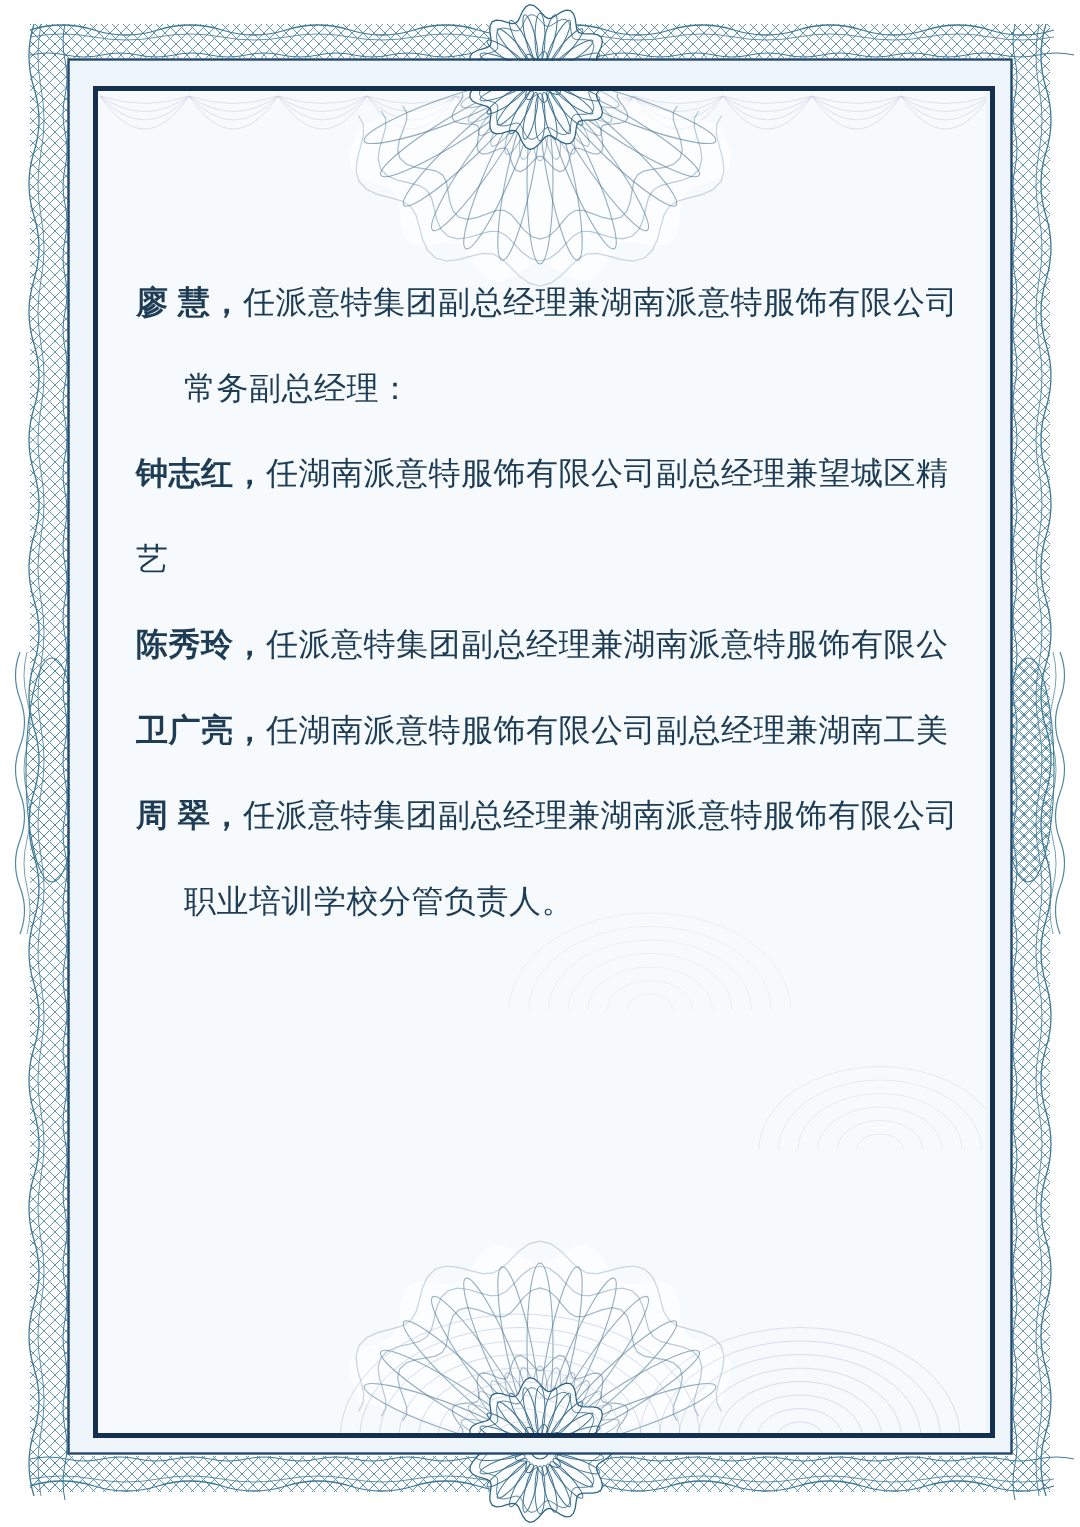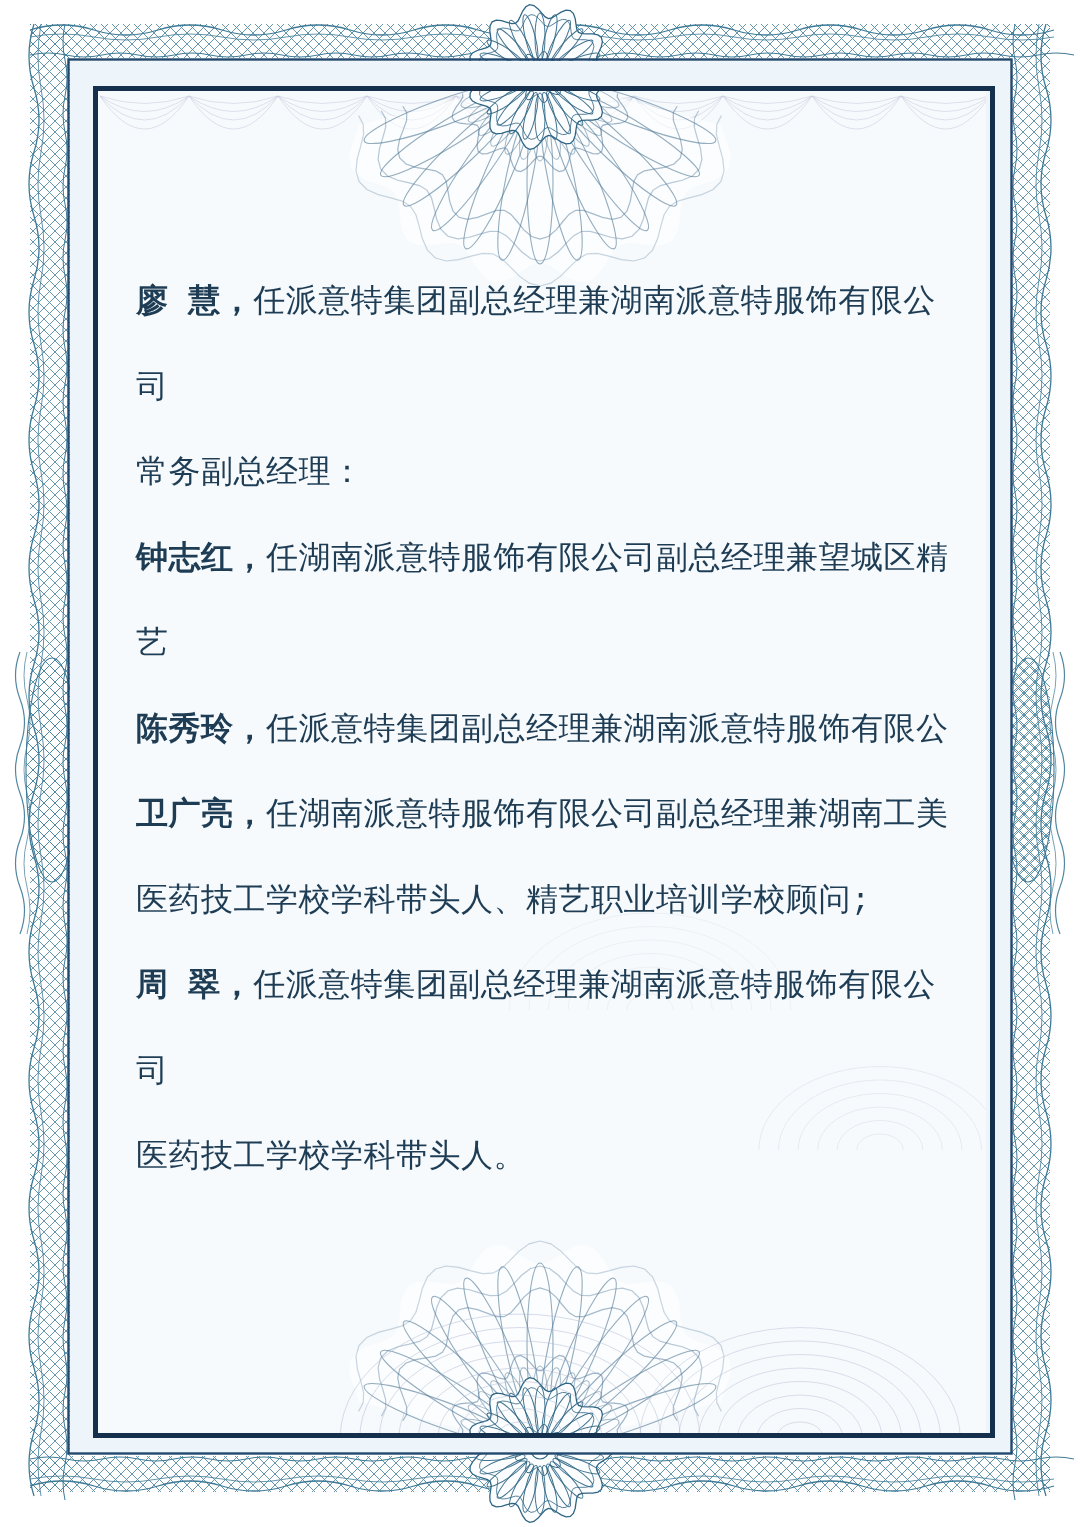--- a/index.html
+++ b/index.html
@@ -3,35 +3,35 @@
 <meta charset="utf-8">
 <style>
   html,body{margin:0;padding:0;background:#ffffff;}
   .cert{
     position:relative;
     width:1080px;height:1527px;
     margin:0 auto;
     background:#fde047;
     outline:1px solid #ededed;
     overflow:hidden;
-    font-family:Liberation Mono, monospace;
+    font-family:Liberation Sans, sans-serif;
   }
   #deco{position:absolute;left:0;top:0;z-index:1;}
   .textblock{
     position:absolute;left:100px;top:92px;z-index:2;
     width:888px;box-sizing:border-box;
     padding:168px 26px 0 36px;
     font-size:32px;line-height:85.5px;
     letter-spacing:0.5px;
     color:#1e3d55;
     font-weight:500;
   }
   .textblock p{margin:0;padding:0;}
   .nm{font-weight:800;}
-  .l2{display:block;}
+  .l2{display:block;margin-left:48px;}
 </style>
 </head>
 <body>
 
 <div class="cert">
   <svg id="deco" width="1080" height="1527" viewBox="0 0 1080 1527">
       <defs>
         <pattern id="lat" width="11" height="11" patternUnits="userSpaceOnUse">
           <path d="M0 0 L11 11 M11 0 L0 11" stroke="#4d86a1" stroke-width="0.9" fill="none"></path>
         </pattern>
@@ -237,16 +237,16 @@
       <rect x="70" y="61" width="26" height="1392" fill="#eef5fa"></rect>
       <rect x="986" y="61" width="25" height="1392" fill="#eef5fa"></rect>
       <rect x="68.5" y="59.5" width="943" height="1394" fill="none" stroke="#24496e" stroke-width="2.4"></rect>
       <rect x="95.5" y="88.5" width="897" height="1347" fill="none" stroke="#14304d" stroke-width="5"></rect>
     </svg>
 
   <div class="textblock">
     <p class="entry"><span class="nm">廖 慧</span><span class="nm">，</span><span>任派意特集团副总经理兼湖南派意特服饰有限公司</span><span class="l2">常务副总经理：</span></p>
     <p class="entry"><span class="nm">钟志红</span><span class="nm">，</span><span>任湖南派意特服饰有限公司副总经理兼望城区精艺</span></p>
     <p class="entry"><span class="nm">陈秀玲</span><span class="nm">，</span><span>任派意特集团副总经理兼湖南派意特服饰有限公</span></p>
-    <p class="entry"><span class="nm">卫广亮</span><span class="nm">，</span><span>任湖南派意特服饰有限公司副总经理兼湖南工美</span><span class="l2">医药技工学校学科带头人、精艺职业培训学校顾问;</span></p>
-    <p class="entry"><span class="nm">周 翠</span><span class="nm">，</span><span>任派意特集团副总经理兼湖南派意特服饰有限公司</span><span class="l2">医药技工学校学科带头人。</span></p>
+    <p class="entry"><span class="nm">卫广亮</span><span class="nm">，</span><span>任湖南派意特服饰有限公司副总经理兼湖南工美</span></p>
+    <p class="entry"><span class="nm">周 翠</span><span class="nm">，</span><span>任派意特集团副总经理兼湖南派意特服饰有限公司</span><span class="l2">职业培训学校分管负责人。</span></p>
   </div>
 </div>
 
 </body></html>

